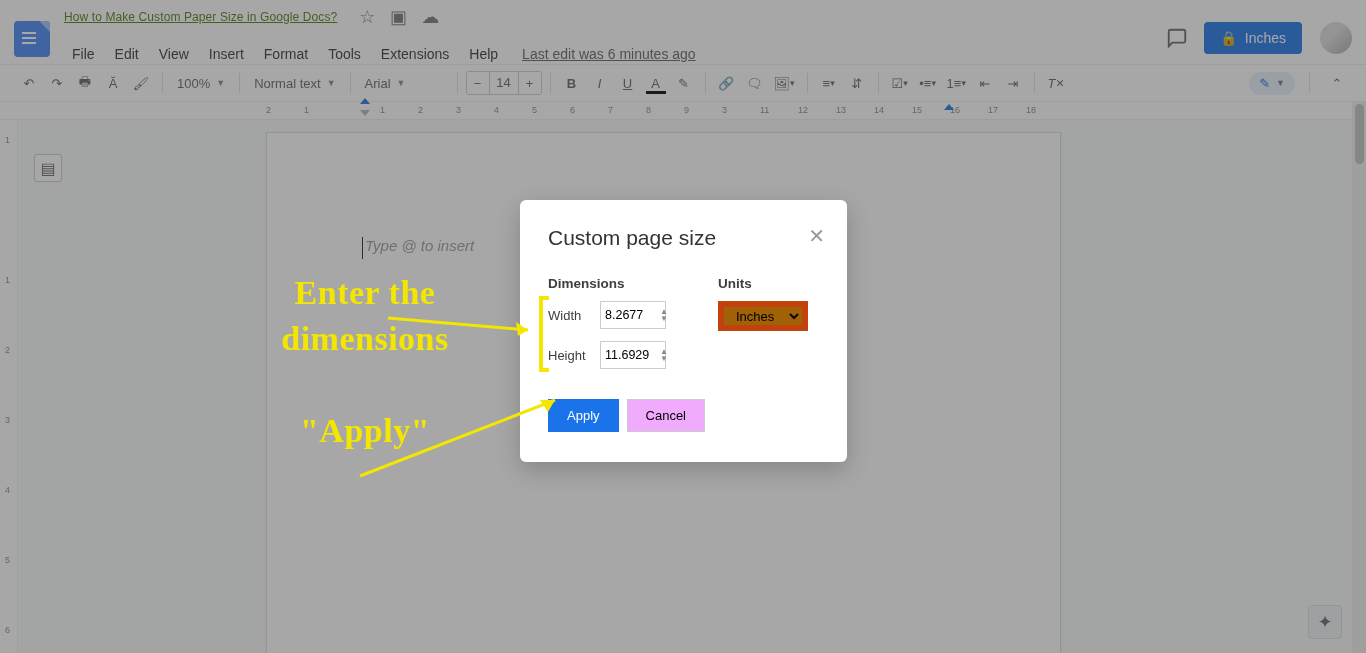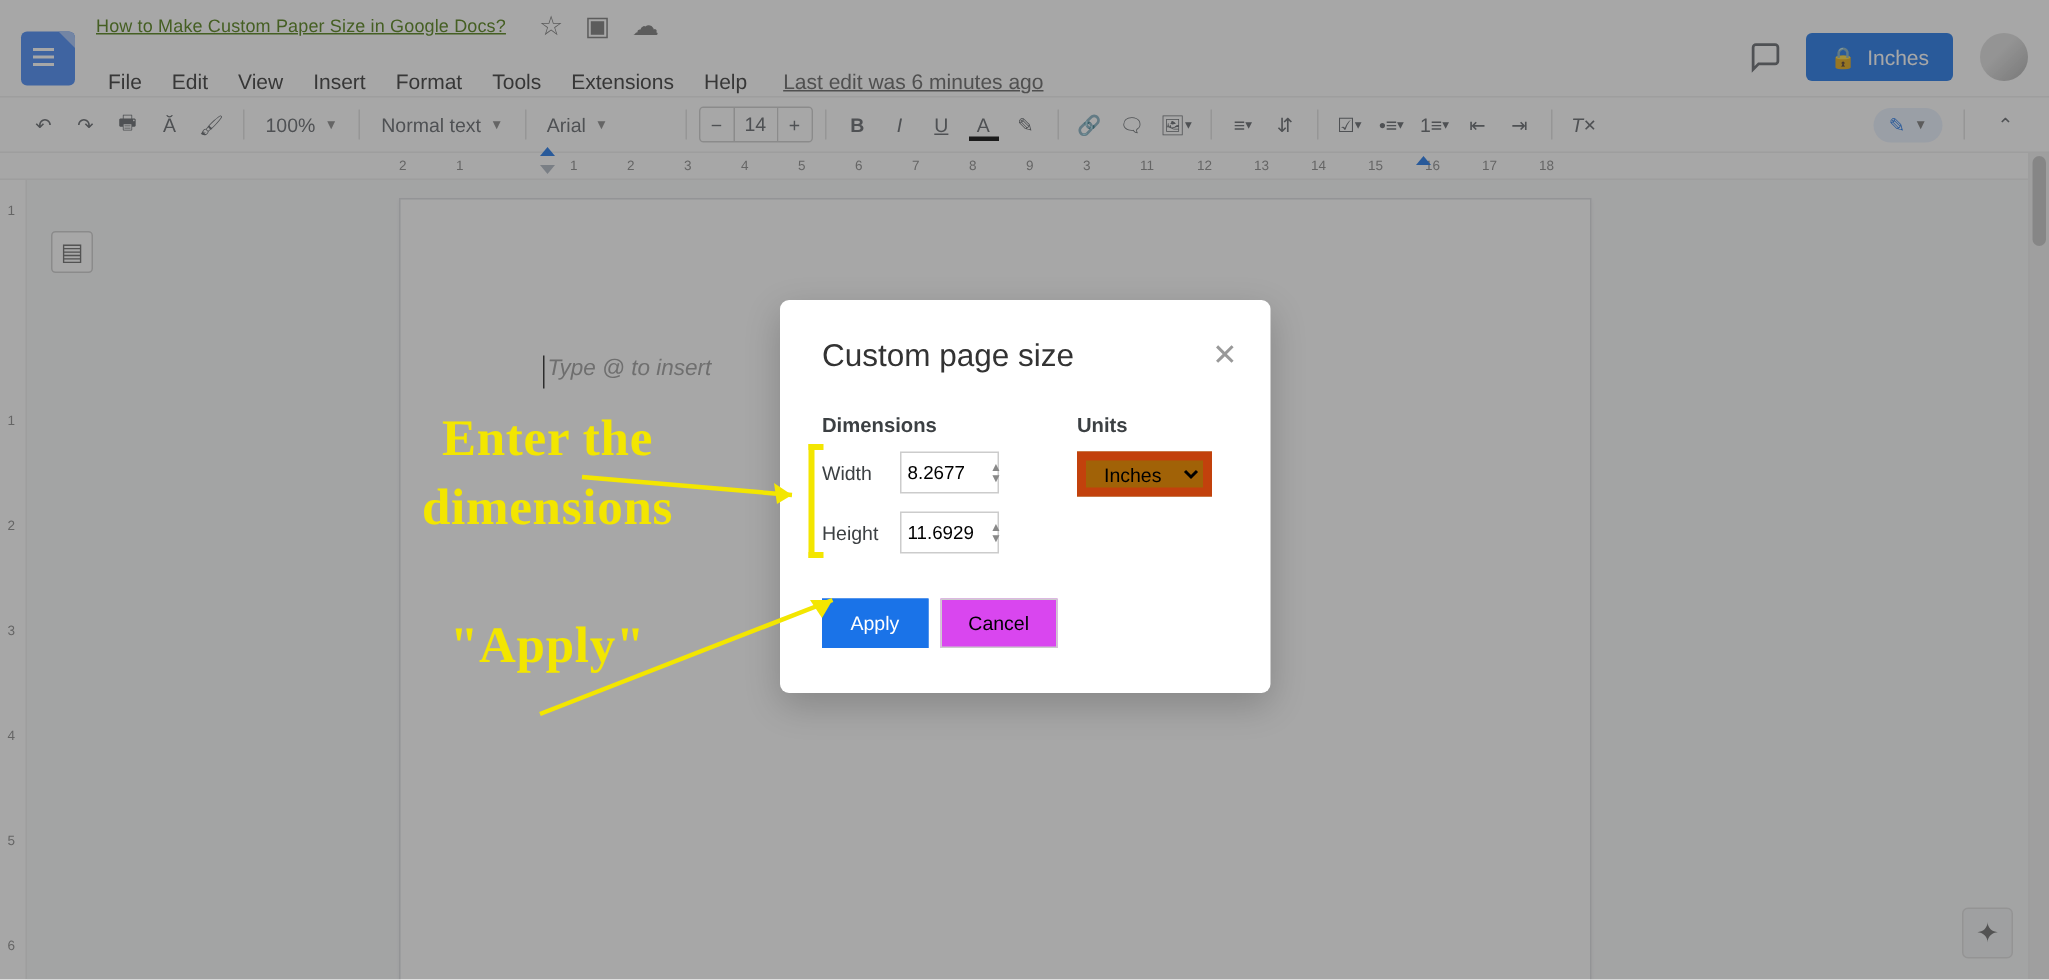--- a/index.html
+++ b/index.html
@@ -63,21 +63,21 @@
   .modal .close { position:absolute; top:24px; right:22px; font-size:20px; color:#999; cursor:pointer;}
   .modal .cols { display:flex; gap:30px; }
   .modal .col-l { flex:0 0 140px;}
   .modal .lbl { font-weight:700; font-size:13.5px; margin-bottom:10px; display:block;}
   .modal .row { display:flex; align-items:center; gap:8px; margin-bottom:12px;}
   .modal .row .k { width:44px; font-size:13px;}
   .modal .row input { width:66px; height:28px; border:1px solid #ccc; padding:0 4px; font-size:12.5px;}
   .modal .spin { width:12px; display:flex; flex-direction:column; margin-left:-14px; font-size:8px; color:#888; line-height:7px; cursor:pointer;}
   .modal select { width:90px; height:30px; border:6px solid #c2410c; background:#a16207; font-size:13px; padding-left:8px;}
   .modal .btns { margin-top:18px; display:flex; gap:8px;}
-  .modal .btn { padding:8px 18px; font-size:13px; border:1px solid #ccc; background:#d946ef; cursor:pointer;}
+  .modal .btn { padding:8px 18px; font-size:13px; border:1px solid #ccc; background:#f0abfc; cursor:pointer;}
   .modal .btn.primary { background:#1a73e8; color:#fff; border-color:#1a73e8;}
 
   
   .annotation { position:absolute; top:270px; left:200px; width:330px; pointer-events:none; z-index:5;}
   .annotation .txt { font-family: "Comic Sans MS", cursive; font-size:34px; font-weight:600; color:#f3e600; line-height:1.35; text-align:center; letter-spacing:.5px;}
   .arrow { position:absolute; pointer-events:none; z-index:6;}
   .arrow svg { overflow:visible; }
   .bracket { position:absolute; left:539px; top:296px; width:10px; height:76px; border-left:4px solid #f3e600; border-top:4px solid #f3e600; border-bottom:4px solid #f3e600; z-index:6;}
   .explore { position:absolute; right:24px; bottom:14px; width:34px; height:34px; background:#f1f3f4; border:1px solid #ddd; border-radius:4px; display:flex; align-items:center; justify-content:center; color:#666; font-size:18px;}
   .scrollbar-v { position:absolute; right:0; top:0; bottom:0; width:14px; background:#f1f1f1; border-left:1px solid #eee;}

